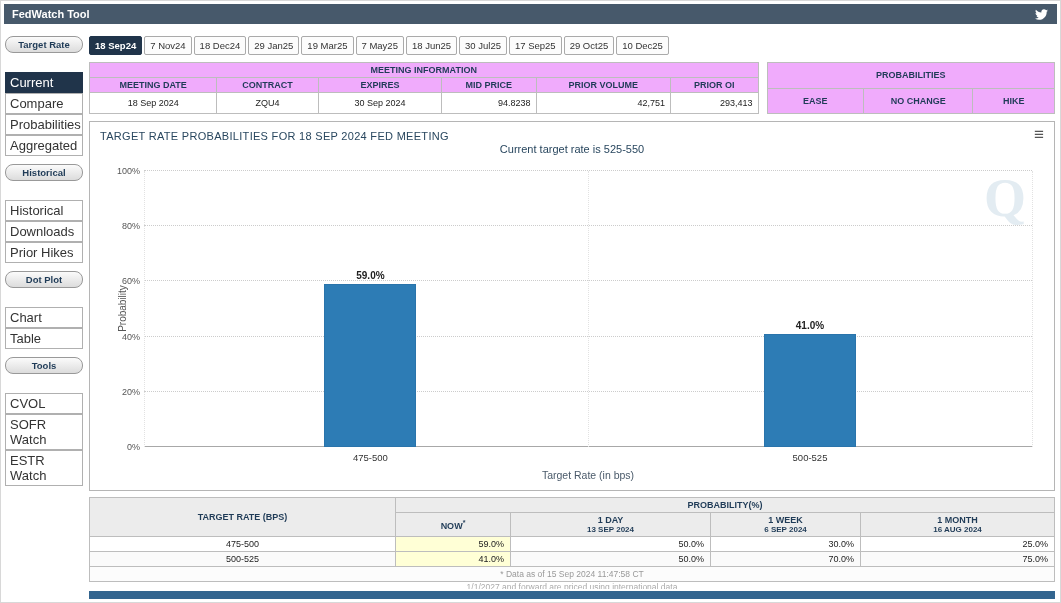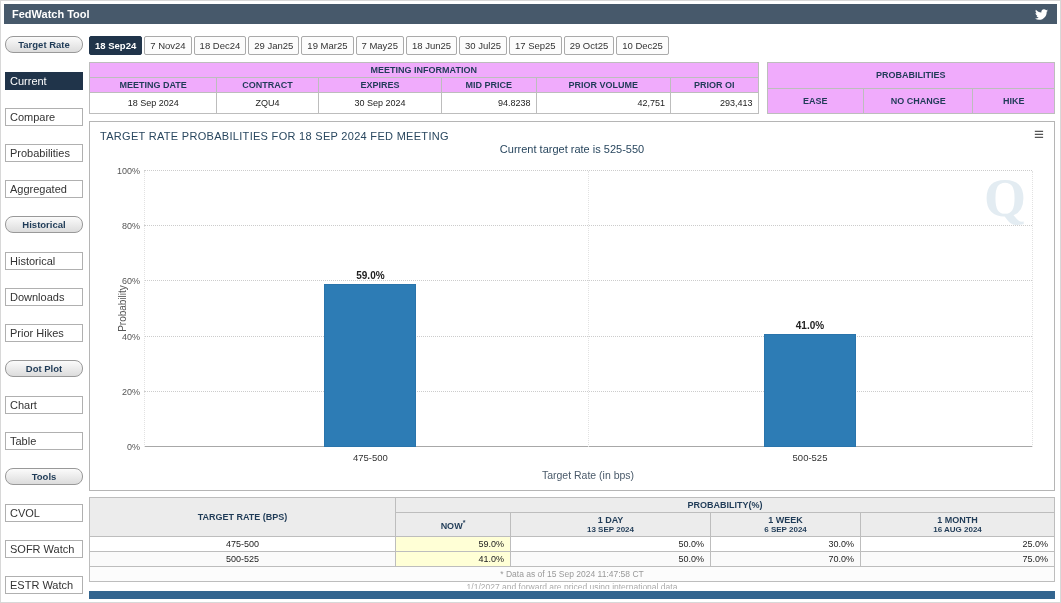--- a/index.html
+++ b/index.html
@@ -10,21 +10,21 @@
   .topbar { height:20px; background:#47596b; color:#fff; display:flex; align-items:center; justify-content:space-between; padding:0 8px; }
   .topbar .title { font-size:11px; font-weight:bold; }
   .tw-icon { width:15px; height:13px; cursor:pointer; display:flex; align-items:center; }
 
   .layout { display:flex; gap:6px; padding:12px 2px 0 1px; }
 
   
   .sidebar { width:78px; flex-shrink:0; }
   .side-header { background:linear-gradient(#fbfbfb,#dcdcdc); border:1px solid #999; border-radius:8px; font-size:9.5px; font-weight:bold; color:#1f3b57; text-align:center; padding:2px 0; margin:8px 0 19px; cursor:pointer; }
   .side-header:first-child { margin-top:0; }
-  .side-item { border:1px solid #b0b0b0; background:#fff; font-size:11px; color:#333; padding:2px 4px; margin-bottom:18px; cursor:pointer; }
+  .side-item { border:1px solid #b0b0b0; background:#fff; font-size:13px; color:#333; padding:2px 4px; margin-bottom:0; cursor:pointer; }
   .side-item.active { background:#20344a; color:#fff; border-color:#20344a; }
 
   
   .main { flex:1; display:flex; flex-direction:column; }
 
   .tabs { display:flex; gap:2px; margin-bottom:7px; }
   .tab { font-size:9.5px; color:#333; border:1px solid #aaa; background:#fcfcfc; padding:3px 5px; border-radius:2px; cursor:pointer; white-space:nowrap; }
   .tab.active { background:#20344a; color:#fff; font-weight:bold; border-color:#20344a; }
 
   

